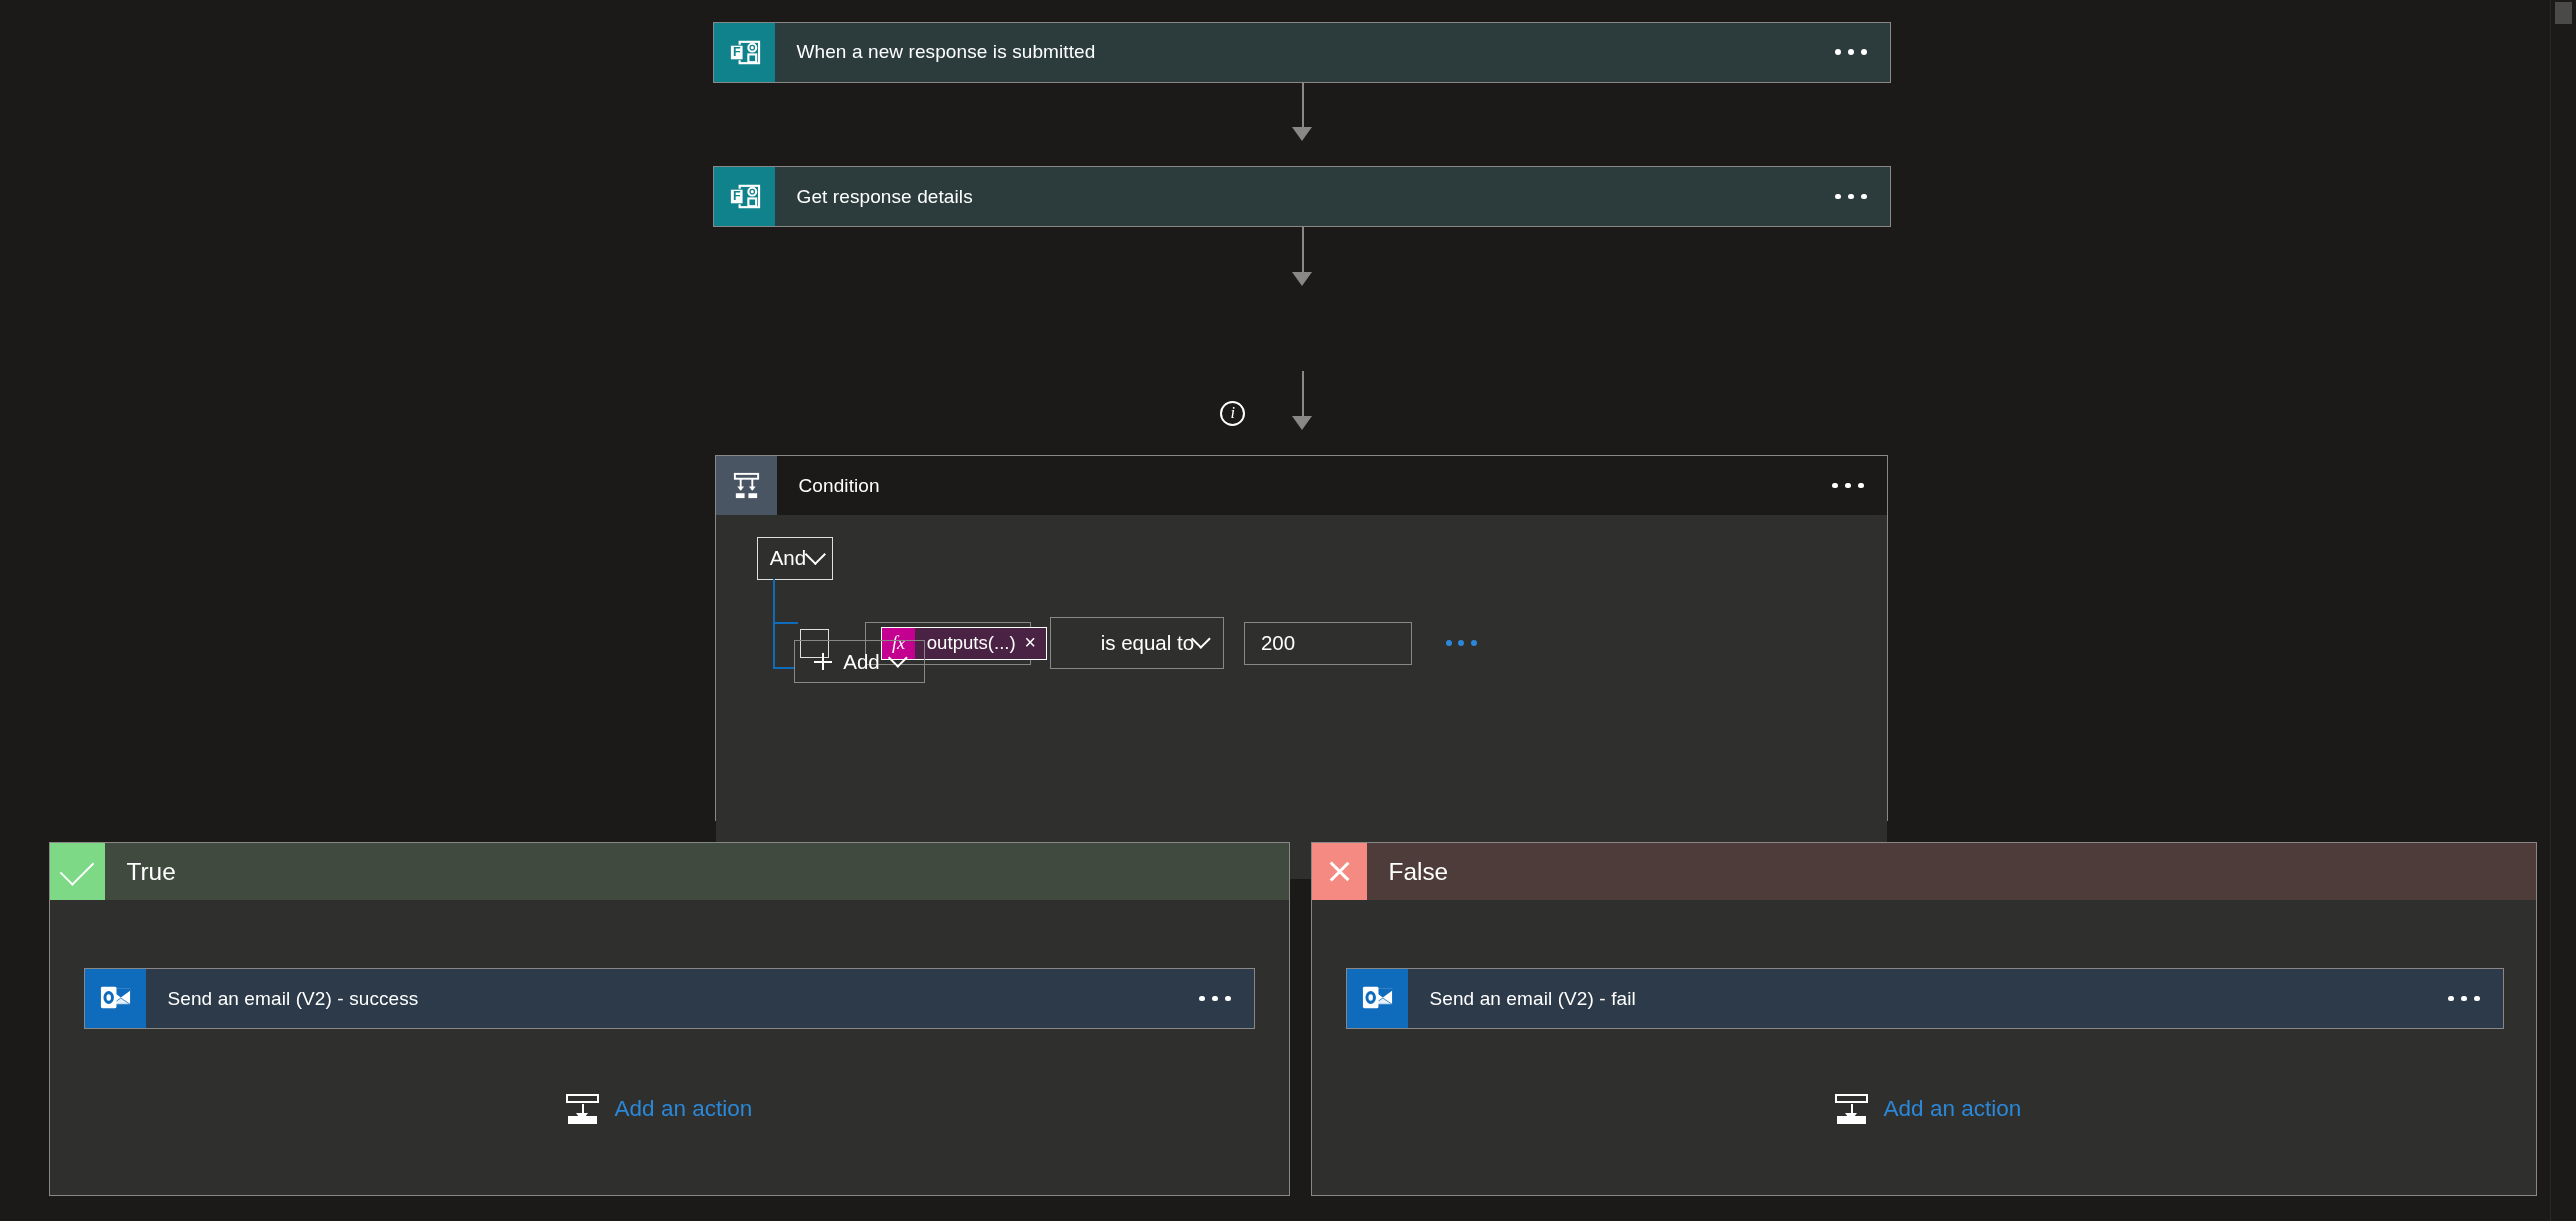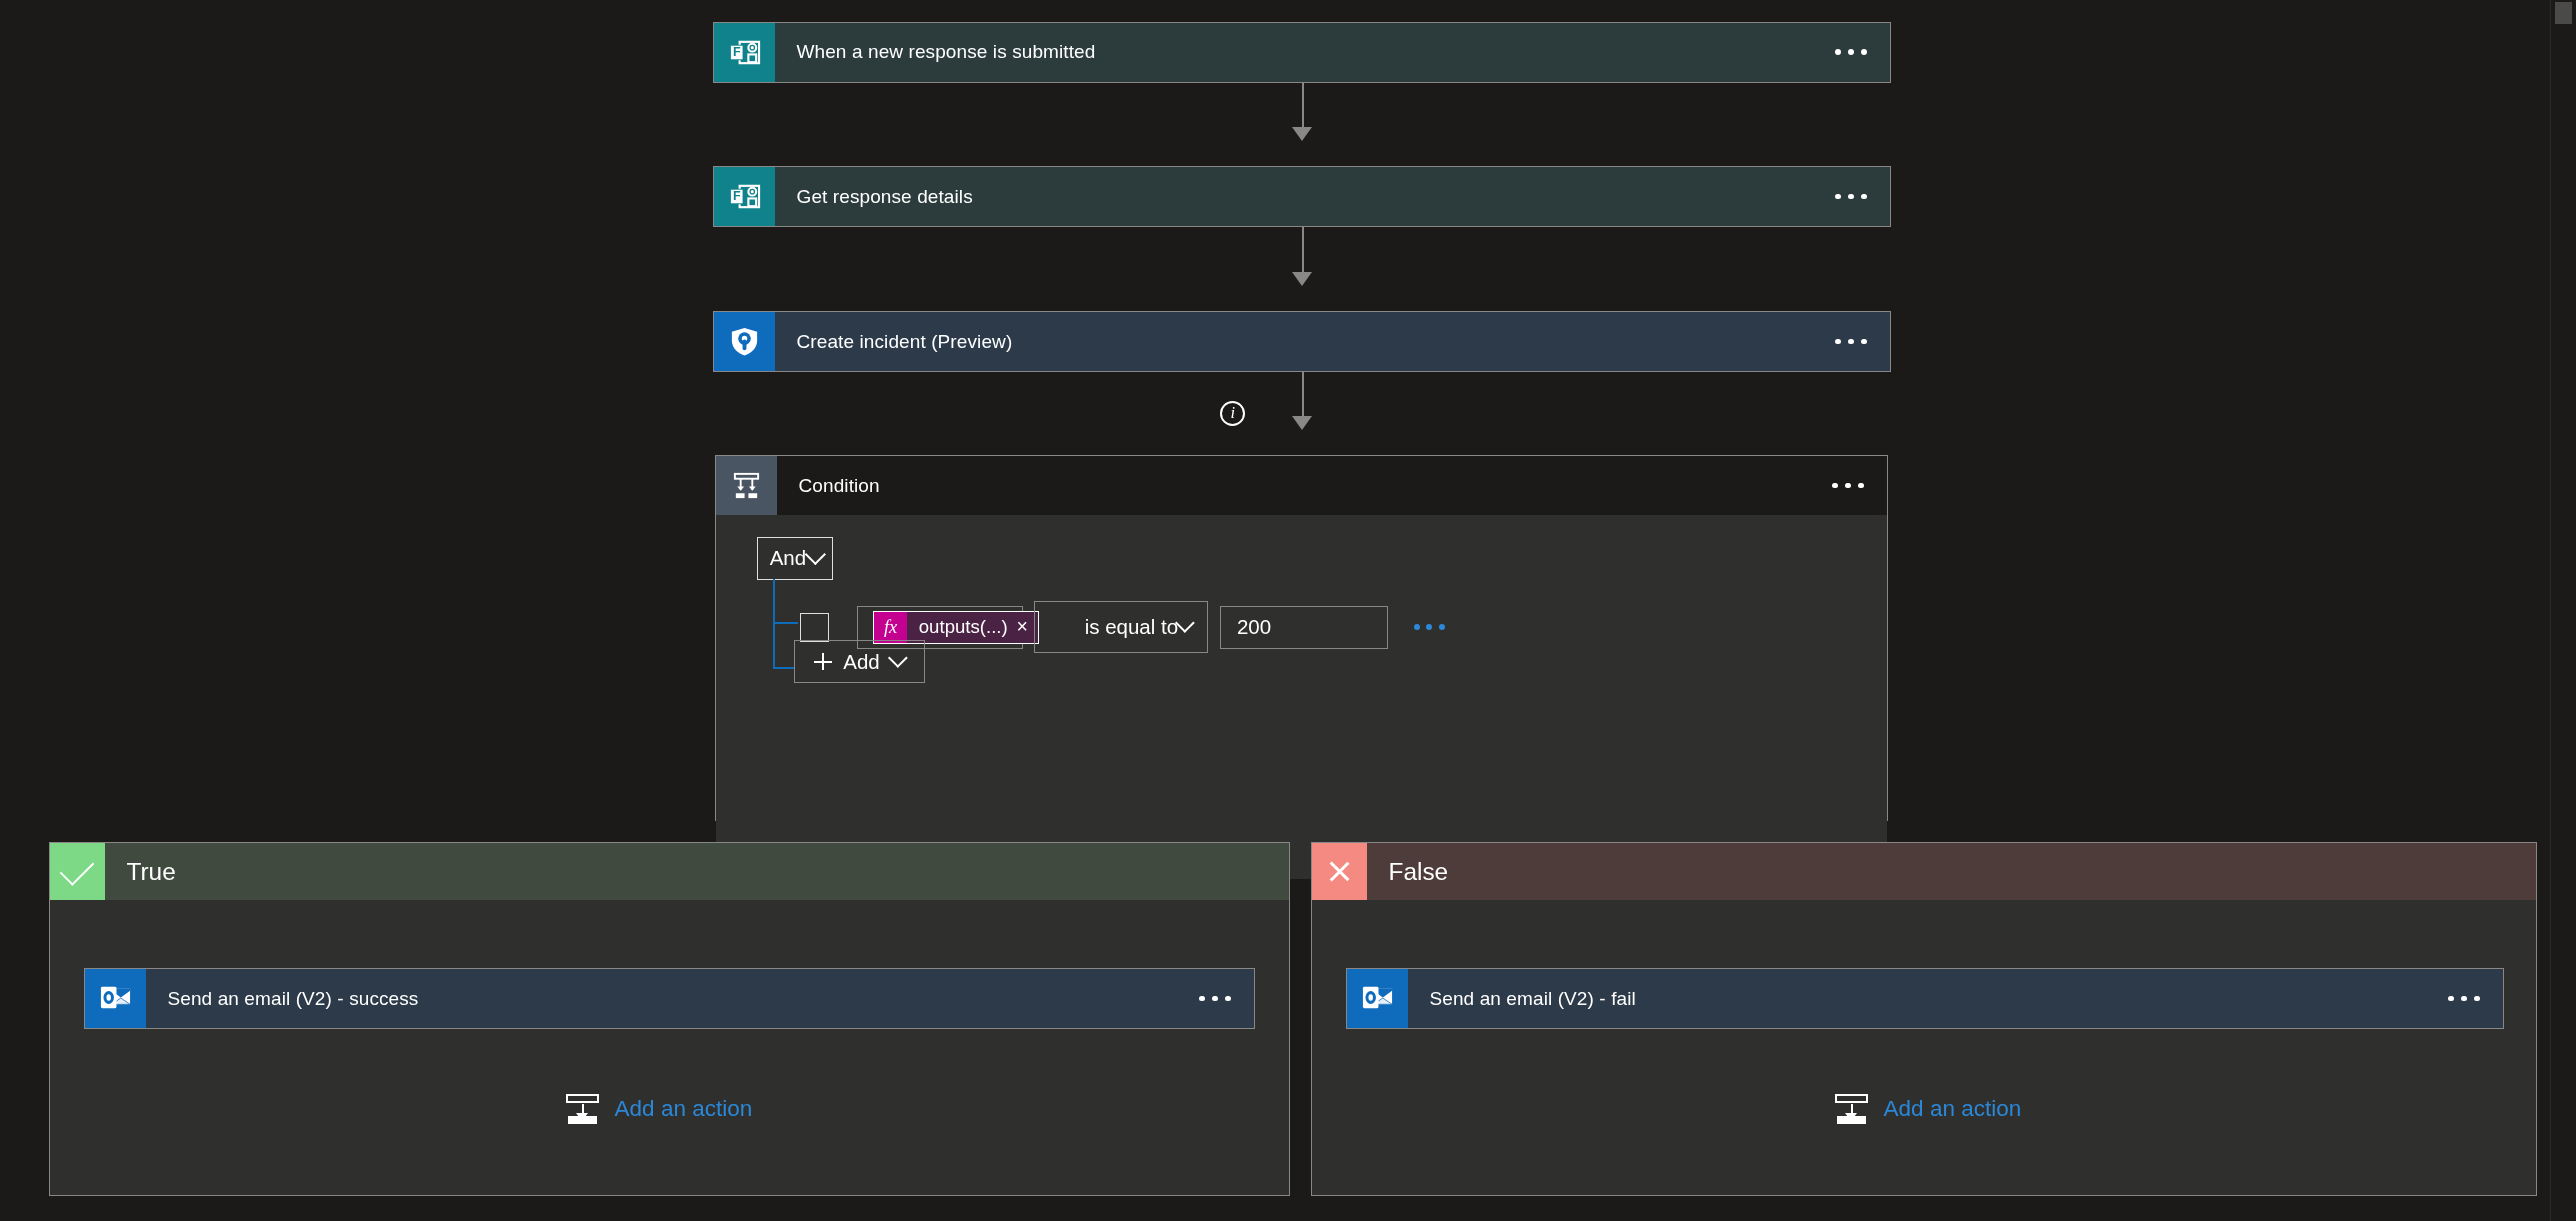--- a/index.html
+++ b/index.html
@@ -177,24 +177,24 @@
   }
   .group-line-h2 {
     position: absolute;
     left: 57px; top: 152px;
     width: 21.5px; height: 2px;
     background: #0f6cbd;
   }
 
   .row-condition {
     position: absolute;
-    left: 84px; top: 86px;
-    display: flex;
-    align-items: center;
-    gap: 6px;
+    left: 84px; top: 102px;
+    display: flex;
+    align-items: center;
+    gap: 14px;
   }
   .cond-check {
     width: 29px; height: 29px;
     border: 1px solid #e1dfdd;
     background: transparent;
     box-sizing: border-box;
     margin-right: 21.5px;
   }
   .token-field {
     width: 166px; height: 43px;
@@ -434,38 +434,20 @@
         <i></i>
           <i></i>
           <i></i>
       </span>
     </div>
   </div>
 
   <div class="connector" style="left:1302px; top:227px; height:51px;"></div>
   <div class="arrow-head" style="left:1292px; top:272px;"></div>
 
-  <div class="card sentinel-card" style="left:713px; top:311px; width:1178px;">
-    <div class="card-icon">
-      <svg width="33" height="33" viewBox="0 0 34 34">
-        <path d="M17 3 L30 7 L30 16 C30 24 24 29 17 31.5 C10 29 4 24 4 16 L4 7 Z" fill="#ffffff"></path>
-        <circle cx="17" cy="14" r="6.5" fill="#0f6cbd"></circle>
-        <circle cx="17" cy="14" r="2.8" fill="#ffffff"></circle>
-        <path d="M17 17 L17 24" stroke="#0f6cbd" stroke-width="4" stroke-linecap="round"></path>
-      </svg>
-    </div>
-    <div class="card-body">
-      <span class="card-title">Create incident (Preview)</span>
-      <span class="ellipsis">
-        <i></i>
-          <i></i>
-          <i></i>
-      </span>
-    </div>
-  </div>
 
   <div class="connector" style="left:1302px; top:371px; height:51px;"></div>
   <div class="arrow-head" style="left:1292px; top:416px;"></div>
   <div class="info-icon" style="left:1220px; top:401px;">i</div>
 
   <div class="condition-card" style="left:715px; top:455px; width:1173px; height:366px;">
     <div class="condition-header">
       <div class="card-icon">
         <svg width="31" height="31" viewBox="0 0 32 32">
           <rect x="4" y="4" width="24" height="5" fill="none" stroke="#ffffff" stroke-width="2"></rect>

